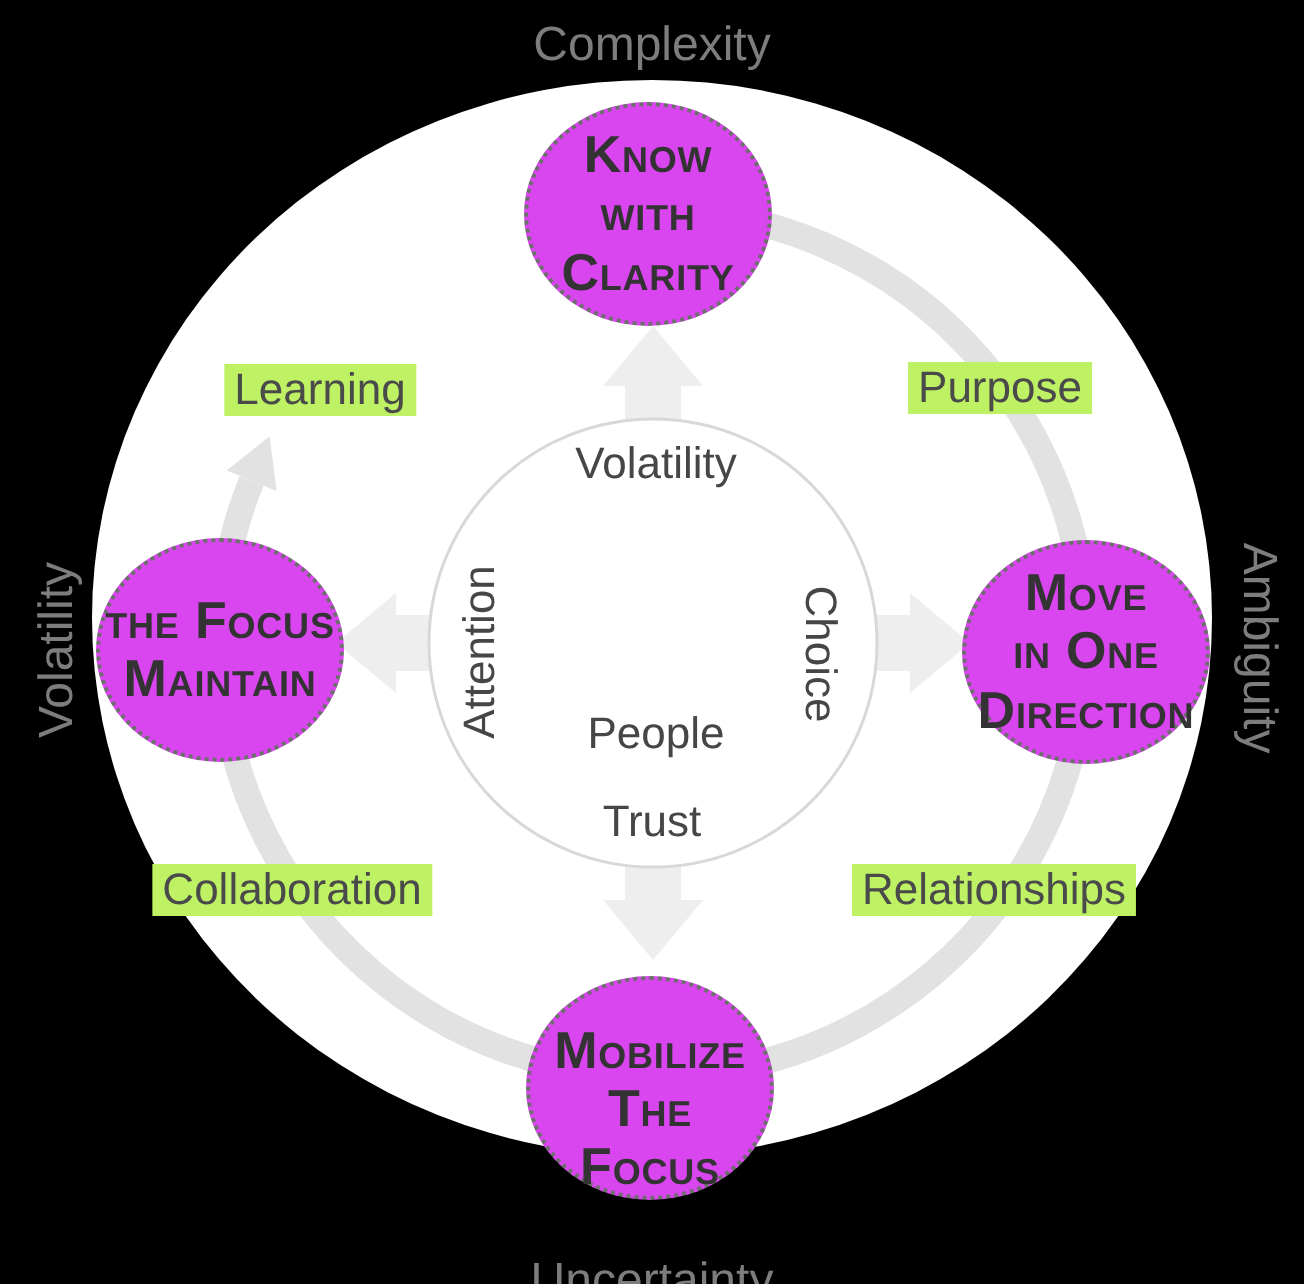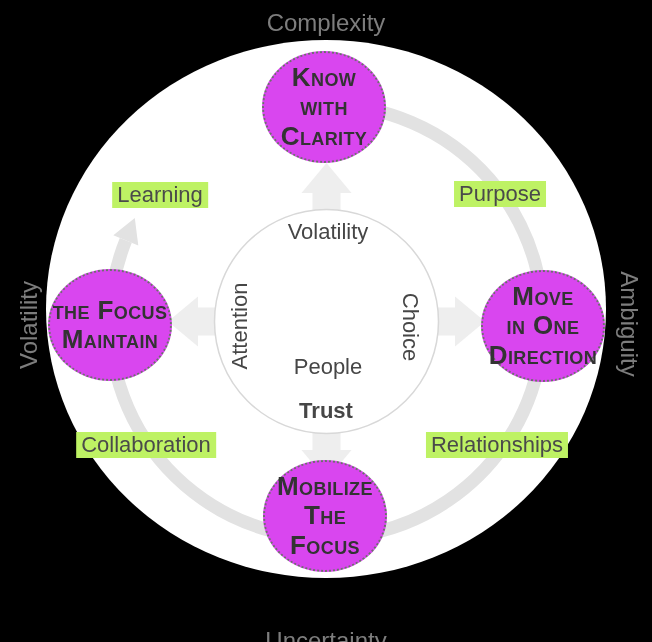--- a/index.html
+++ b/index.html
@@ -17,21 +17,21 @@
     position:absolute;width:124px;height:112px;border-radius:50%;
     background:#d946ef;border:2px dotted #6e6e6e;
     display:flex;flex-direction:column;align-items:center;justify-content:center;
     box-sizing:border-box;
     font-weight:bold;font-variant:small-caps;font-size:26px;line-height:1.12;
     color:#333333;letter-spacing:0.4px;text-align:center;
   }
   .node .ln{white-space:nowrap;}
   .node-top{left:262px;top:51px;}
   .node-right{left:481px;top:270px;}
-  .node-bottom{left:263px;top:460px;}
+  .node-bottom{left:263px;top:488px;justify-content:flex-end;}
   .node-left{left:48px;top:269px;}
   .lbl{
     position:absolute;transform:translate(-50%,-50%);
     white-space:nowrap;font-size:22px;color:#4a4a4a;
   }
   .lbl.rot-ccw{transform:translate(-50%,-50%) rotate(-90deg);}
   .lbl.rot-cw{transform:translate(-50%,-50%) rotate(90deg);}
   .lbl.outer{color:#7d7d7d;font-size:24px;}
   .lbl.quad{color:#4a4a4a;background:#bef264;padding:0 5px;}
   .lbl.inner{color:#464646;}
@@ -83,17 +83,17 @@
   <div class="lbl outer rot-ccw" style="left:29px;top:325px;">Volatility</div>
   <div class="lbl outer rot-cw" style="left:629px;top:324px;">Ambiguity</div>
 
   <div class="lbl quad" style="left:160px;top:195px;">Learning</div>
   <div class="lbl quad" style="left:500px;top:194px;">Purpose</div>
   <div class="lbl quad" style="left:146px;top:445px;">Collaboration</div>
   <div class="lbl quad" style="left:497px;top:445px;">Relationships</div>
 
   <div class="lbl inner" style="left:328px;top:232px;">Volatility</div>
   <div class="lbl inner" style="left:328px;top:323px;margin-top:44px;">People</div>
-  <div class="lbl inner" style="left:326px;top:411px;font-weight:bold;">Trust</div>
+  <div class="lbl inner" style="left:326px;top:411px;">Trust</div>
   <div class="lbl inner rot-ccw" style="left:240px;top:326px;">Attention</div>
   <div class="lbl inner rot-cw" style="left:410px;top:327px;">Choice</div>
 
 </div>
 
 </body></html>

